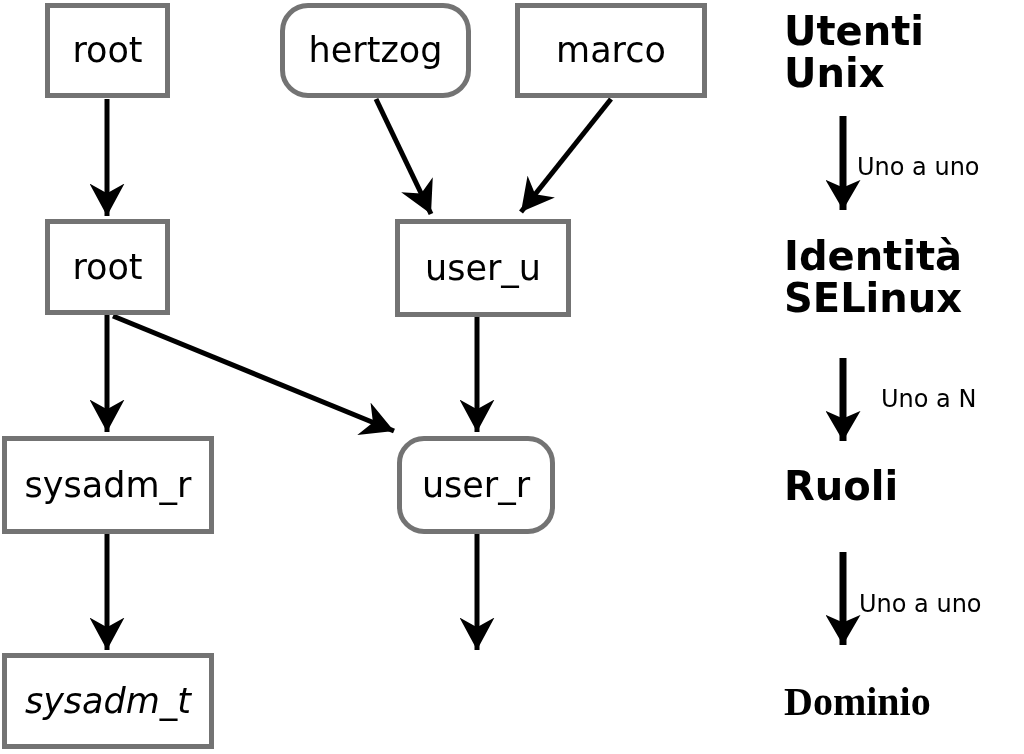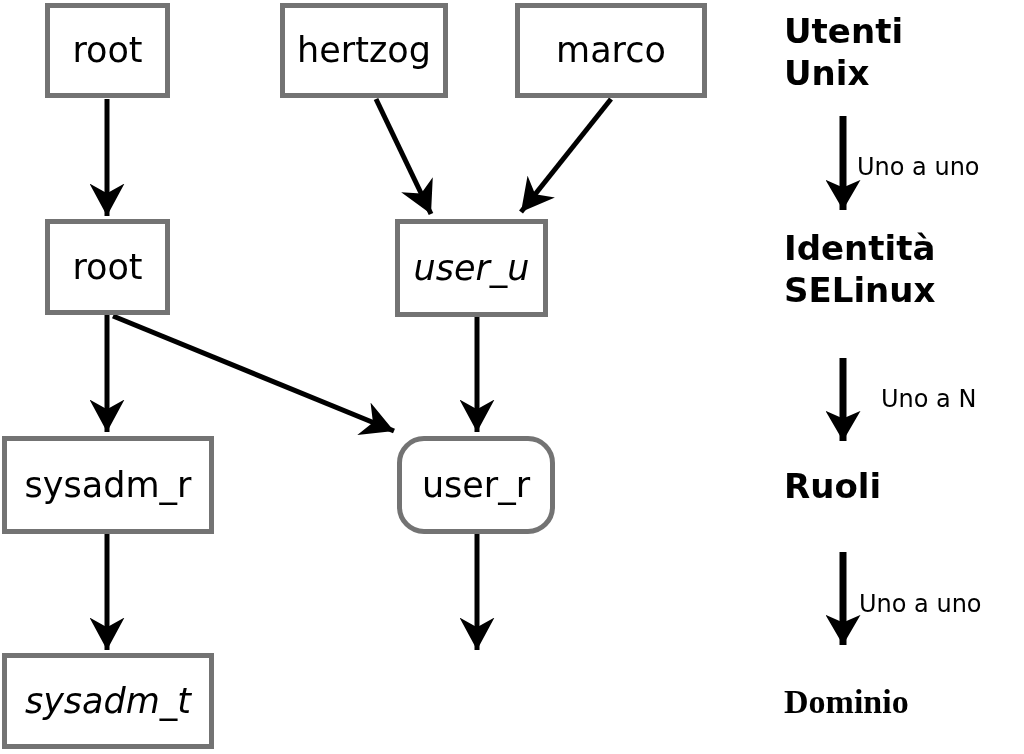--- a/index.html
+++ b/index.html
@@ -37,21 +37,21 @@
     display: flex;
     align-items: center;
     justify-content: center;
     font-size: 35px;
     line-height: 1;
     white-space: nowrap;
   }
   .legend-level {
     position: absolute;
     font-weight: bold;
-    font-size: 34px;
+    font-size: 40px;
     line-height: 42px;
     white-space: nowrap;
   }
   .legend-level span { display: block; }
   .legend-rel {
     position: absolute;
     font-size: 24px;
     line-height: 32px;
     white-space: nowrap;
   }
@@ -79,36 +79,36 @@
     <line class="edge-main" x1="477" y1="317" x2="477" y2="432" marker-end="url(#arrow)"></line>
     <line class="edge-main" x1="107" y1="534" x2="107" y2="650" marker-end="url(#arrow)"></line>
     <line class="edge-main" x1="477" y1="534" x2="477" y2="650" marker-end="url(#arrow)"></line>
 
     <line class="edge-legend" x1="843" y1="116" x2="843" y2="210" marker-end="url(#arrow-big)"></line>
     <line class="edge-legend" x1="843" y1="358" x2="843" y2="441" marker-end="url(#arrow-big)"></line>
     <line class="edge-legend" x1="843" y1="552" x2="843" y2="645" marker-end="url(#arrow-big)"></line>
   </svg>
 
   <div class="node" style="left:45px; top:3px; width:125px; height:95px;">root</div>
-  <div class="node" style="left:280px; top:3px; width:168px; height:95px;">hertzog</div>
+  <div class="node" style="left:280px; top:3px; width:191px; height:95px;border-radius:28px;">hertzog</div>
   <div class="node" style="left:515px; top:3px; width:192px; height:95px;">marco</div>
 
   <div class="node" style="left:45px; top:219px; width:125px; height:96px;">root</div>
-  <div class="node" style="left:395px; top:219px; width:153px; height:98px;font-style:italic;">user_u</div>
+  <div class="node" style="left:395px; top:219px; width:176px; height:98px;">user_u</div>
 
   <div class="node" style="left:2px; top:436px; width:212px; height:98px;">sysadm_r</div>
   <div class="node" style="left:397px; top:436px; width:158px; height:98px;border-radius:27px;">user_r</div>
 
   <div class="node" style="left:2px; top:653px; width:212px; height:96px;font-style:italic;">sysadm_t</div>
 
   <div class="legend-level" style="left:784px; top:10px;">
     <span>Utenti</span>
     <span>Unix</span>
   </div>
-  <div class="legend-level" style="left:784px; top:227px;">
+  <div class="legend-level" style="left:784px; top:235px;">
     <span>Identità</span>
     <span>SELinux</span>
   </div>
   <div class="legend-level" style="left:784px; top:465px;">
     <span>Ruoli</span>
   </div>
   <div class="legend-level" style="left:784px; top:681px;font-family:Liberation Serif, serif;">
     <span>Dominio</span>
   </div>
 

